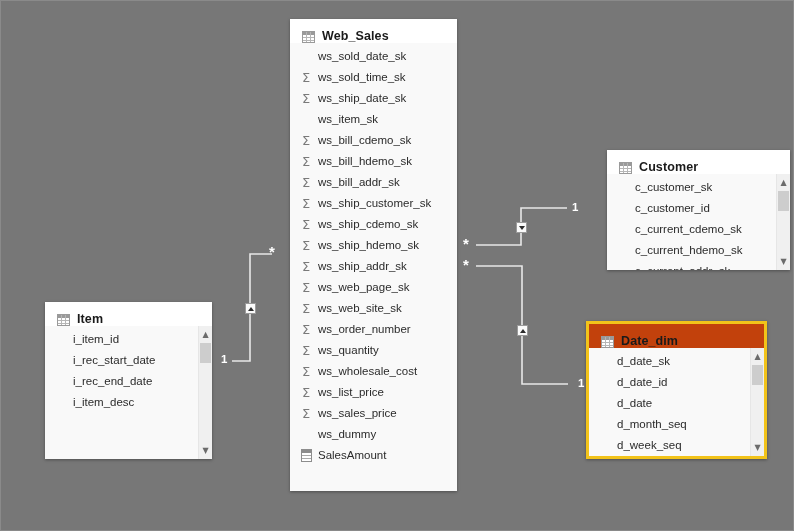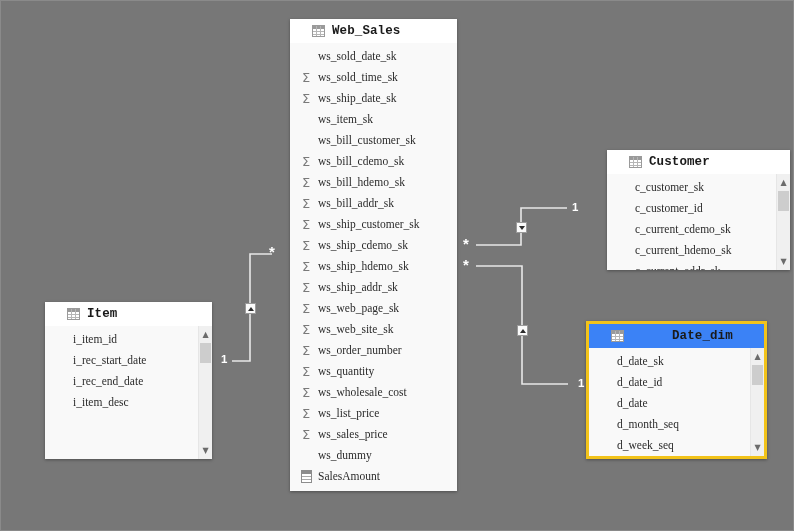--- a/index.html
+++ b/index.html
@@ -33,30 +33,28 @@
     box-shadow: 0 1px 3px rgba(0,0,0,.35);
     box-sizing: border-box;
     overflow: hidden;
   }
   .tbl.selected {
     border: 3px solid #f2c31a;
     background: #f9f9f9;
   }
   .tbl-head {
     display: flex;
-    align-items: center;
+    align-items: flex-end;
     height: 24px;
-    padding: 0 0 0 22px;
+    padding: 0 0 0 12px;
     background: #ffffff;
     box-sizing: border-box;
-    font-family: Liberation Mono, monospace;
   }
   .tbl.selected .tbl-head {
-    background: #3b82f6;
-    gap: 41px;
+    background: #c2410c;
   }
   .tbl-title {
     font-size: 12.5px;
     font-weight: bold;
     color: #1a1a1a;
     margin-left: 7px;
     letter-spacing: .1px;
     white-space: nowrap;
   }
   .tbl-body {
@@ -80,21 +78,20 @@
     flex: 0 0 16px;
     display: flex;
     align-items: center;
     justify-content: center;
     margin-right: 4px;
   }
   .field-name {
     font-size: 11.5px;
     color: #2b2b2b;
     line-height: 1;
-    font-family: Liberation Serif, serif;
   }
   .sigma {
     font-size: 13px;
     color: #7a7a7a;
     line-height: 1;
     font-family: "DejaVu Sans", sans-serif;
   }
 
   
   .ico-grid {
@@ -254,24 +251,20 @@
           <span class="field-ico">
             <span class="sigma">Σ</span>
           </span>
           <span class="field-name">ws_ship_date_sk</span>
         </div>
         <div class="field">
           <span class="field-ico"></span>
           <span class="field-name">ws_item_sk</span>
         </div>
         <div class="field">
-          <span class="field-ico"></span>
-          <span class="field-name">ws_bill_customer_sk</span>
-        </div>
-        <div class="field">
           <span class="field-ico">
             <span class="sigma">Σ</span>
           </span>
           <span class="field-name">ws_bill_cdemo_sk</span>
         </div>
         <div class="field">
           <span class="field-ico">
             <span class="sigma">Σ</span>
           </span>
           <span class="field-name">ws_bill_hdemo_sk</span>

